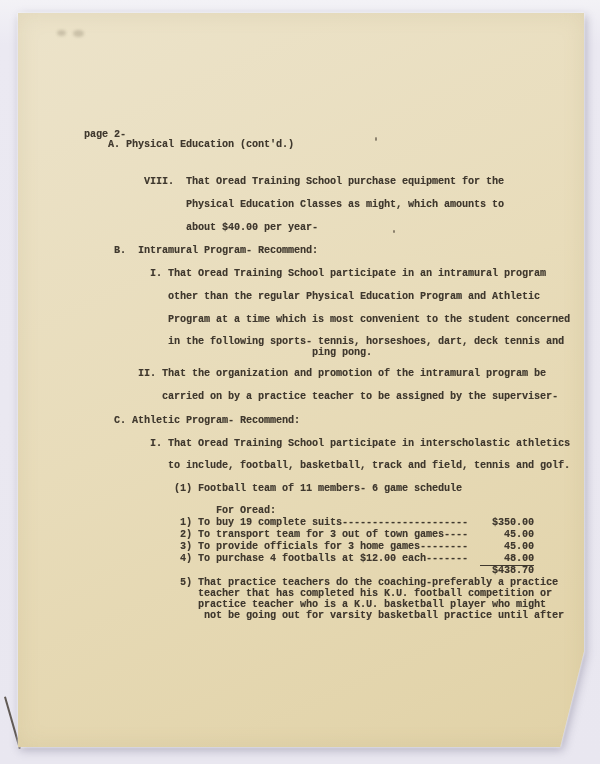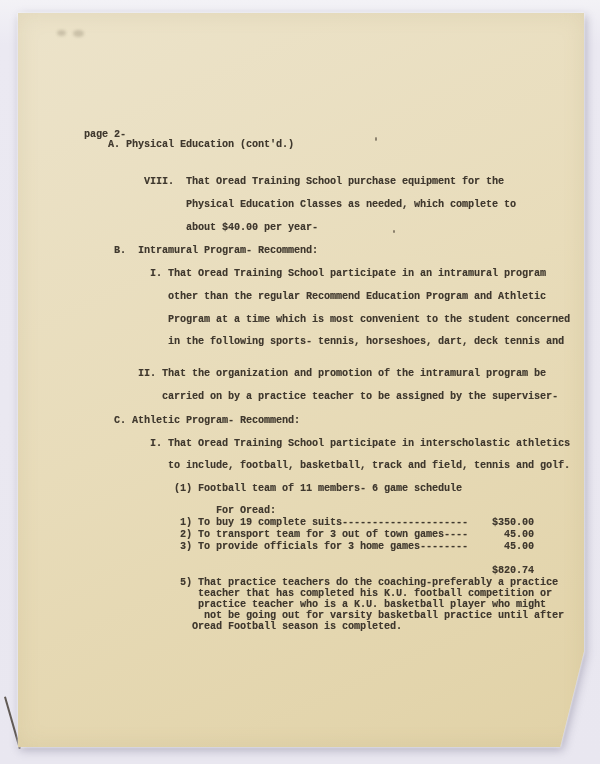--- a/index.html
+++ b/index.html
@@ -49,37 +49,38 @@
 <div class="paper-wrap">
   <div class="paper">
     <div class="smudge sm1"></div>
     <div class="smudge sm2"></div>
     <div class="speck sp1"></div>
     <div class="speck sp2"></div>
 
     <div class="line" style="top:116px">page 2-</div>
     <div class="line" style="top:126px">    A. Physical Education (cont'd.)</div>
     <div class="line" style="top:163px">          VIII.  That Oread Training School purchase equipment for the</div>
-    <div class="line" style="top:186px">                 Physical Education Classes as needed, which complete to</div>
+    <div class="line" style="top:186px">                 Physical Education Classes as might, which amounts to</div>
     <div class="line" style="top:209px">                 about $40.00 per year-</div>
     <div class="line" style="top:232px">     B.  Intramural Program- Recommend:</div>
     <div class="line" style="top:255px">           I. That Oread Training School participate in an intramural program</div>
-    <div class="line" style="top:278px">              other than the regular Recommend Education Program and Athletic</div>
+    <div class="line" style="top:278px">              other than the regular Physical Education Program and Athletic</div>
     <div class="line" style="top:301px">              Program at a time which is most convenient to the student concerned</div>
     <div class="line" style="top:323px">              in the following sports- tennis, horseshoes, dart, deck tennis and</div>
+    <div class="line" style="top:334px">                                      ping pong.</div>
     <div class="line" style="top:355px">         II. That the organization and promotion of the intramural program be</div>
     <div class="line" style="top:378px">             carried on by a practice teacher to be assigned by the superviser-</div>
     <div class="line" style="top:402px">     C. Athletic Program- Recommend:</div>
     <div class="line" style="top:425px">           I. That Oread Training School participate in interscholastic athletics</div>
     <div class="line" style="top:447px">              to include, football, basketball, track and field, tennis and golf.</div>
     <div class="line" style="top:470px">               (1) Football team of 11 members- 6 game schedule</div>
     <div class="line" style="top:492px">                      For Oread:</div>
     <div class="line" style="top:504px">                1) To buy 19 complete suits---------------------    $350.00</div>
     <div class="line" style="top:516px">                2) To transport team for 3 out of town games----      45.00</div>
     <div class="line" style="top:528px">                3) To provide officials for 3 home games--------      45.00</div>
-    <div class="line" style="top:552px">                                                                    $820.74</div>
+    <div class="line" style="top:540px"><span>                4) To purchase 4 footballs at $12.00 each-------  </span><span class="u">    48.00</span></div>
+    <div class="line" style="top:552px">                                                                    $438.70</div>
     <div class="line" style="top:564px">                5) That practice teachers do the coaching-preferably a practice</div>
     <div class="line" style="top:575px">                   teacher that has completed his K.U. football competition or</div>
     <div class="line" style="top:586px">                   practice teacher who is a K.U. basketball player who might</div>
     <div class="line" style="top:597px">                    not be going out for varsity basketball practice until after</div>
-    <div class="line" style="top:608px">                  Oread Football season is completed.</div>
   </div>
 </div>
 
 </body></html>

